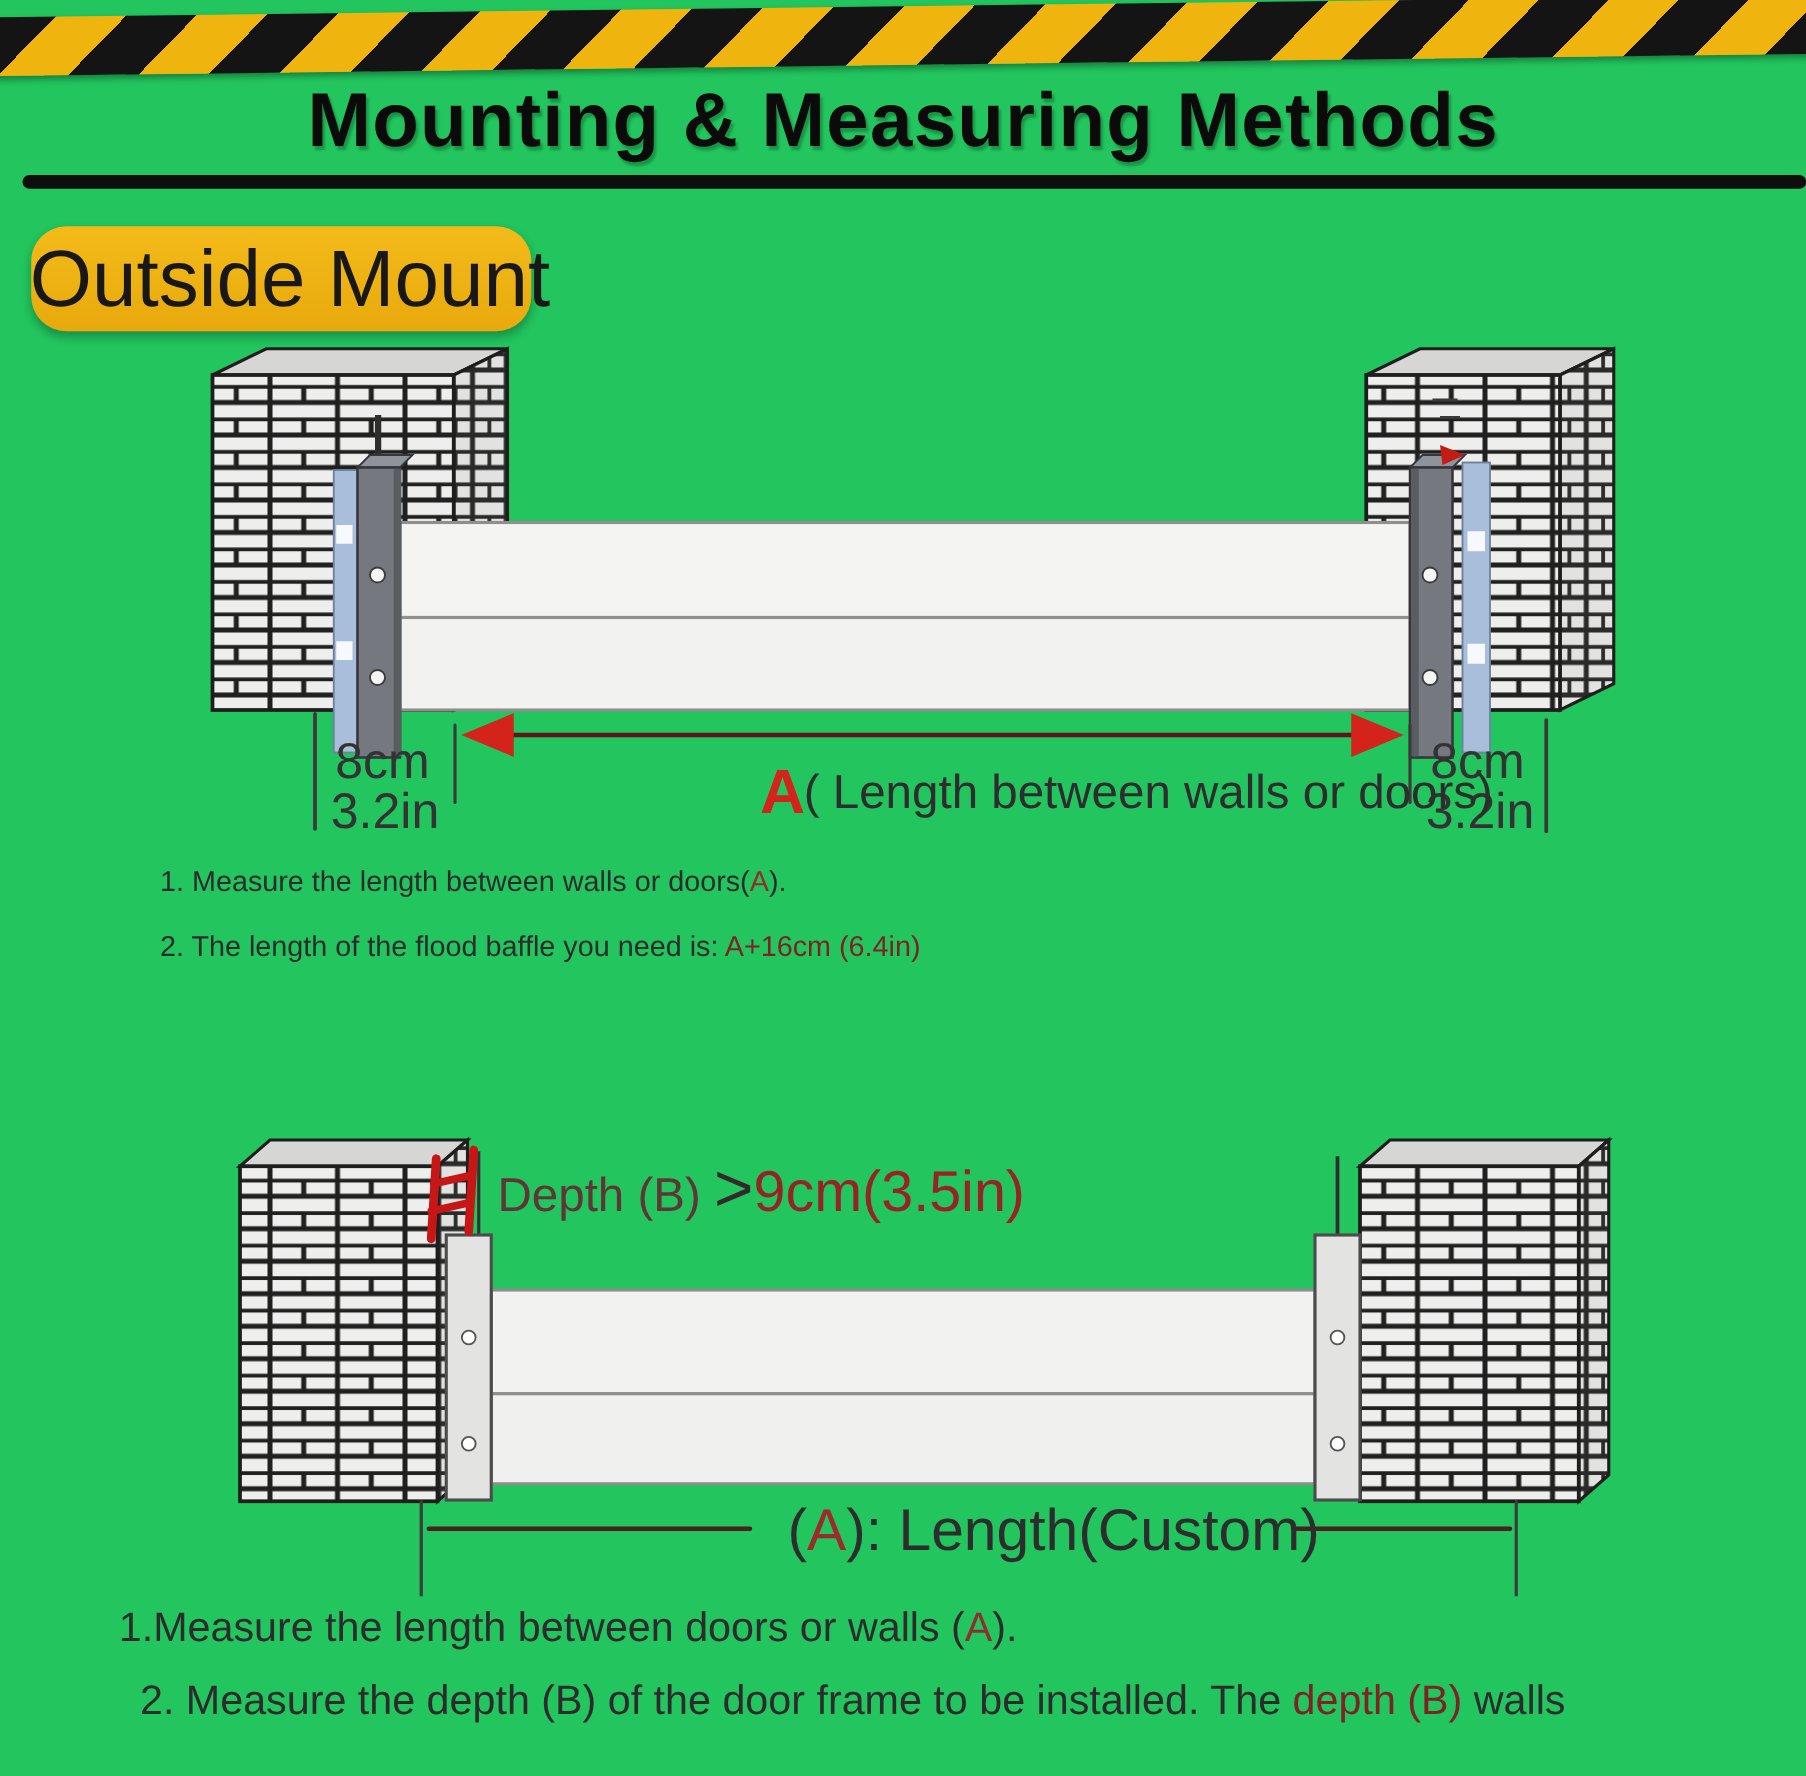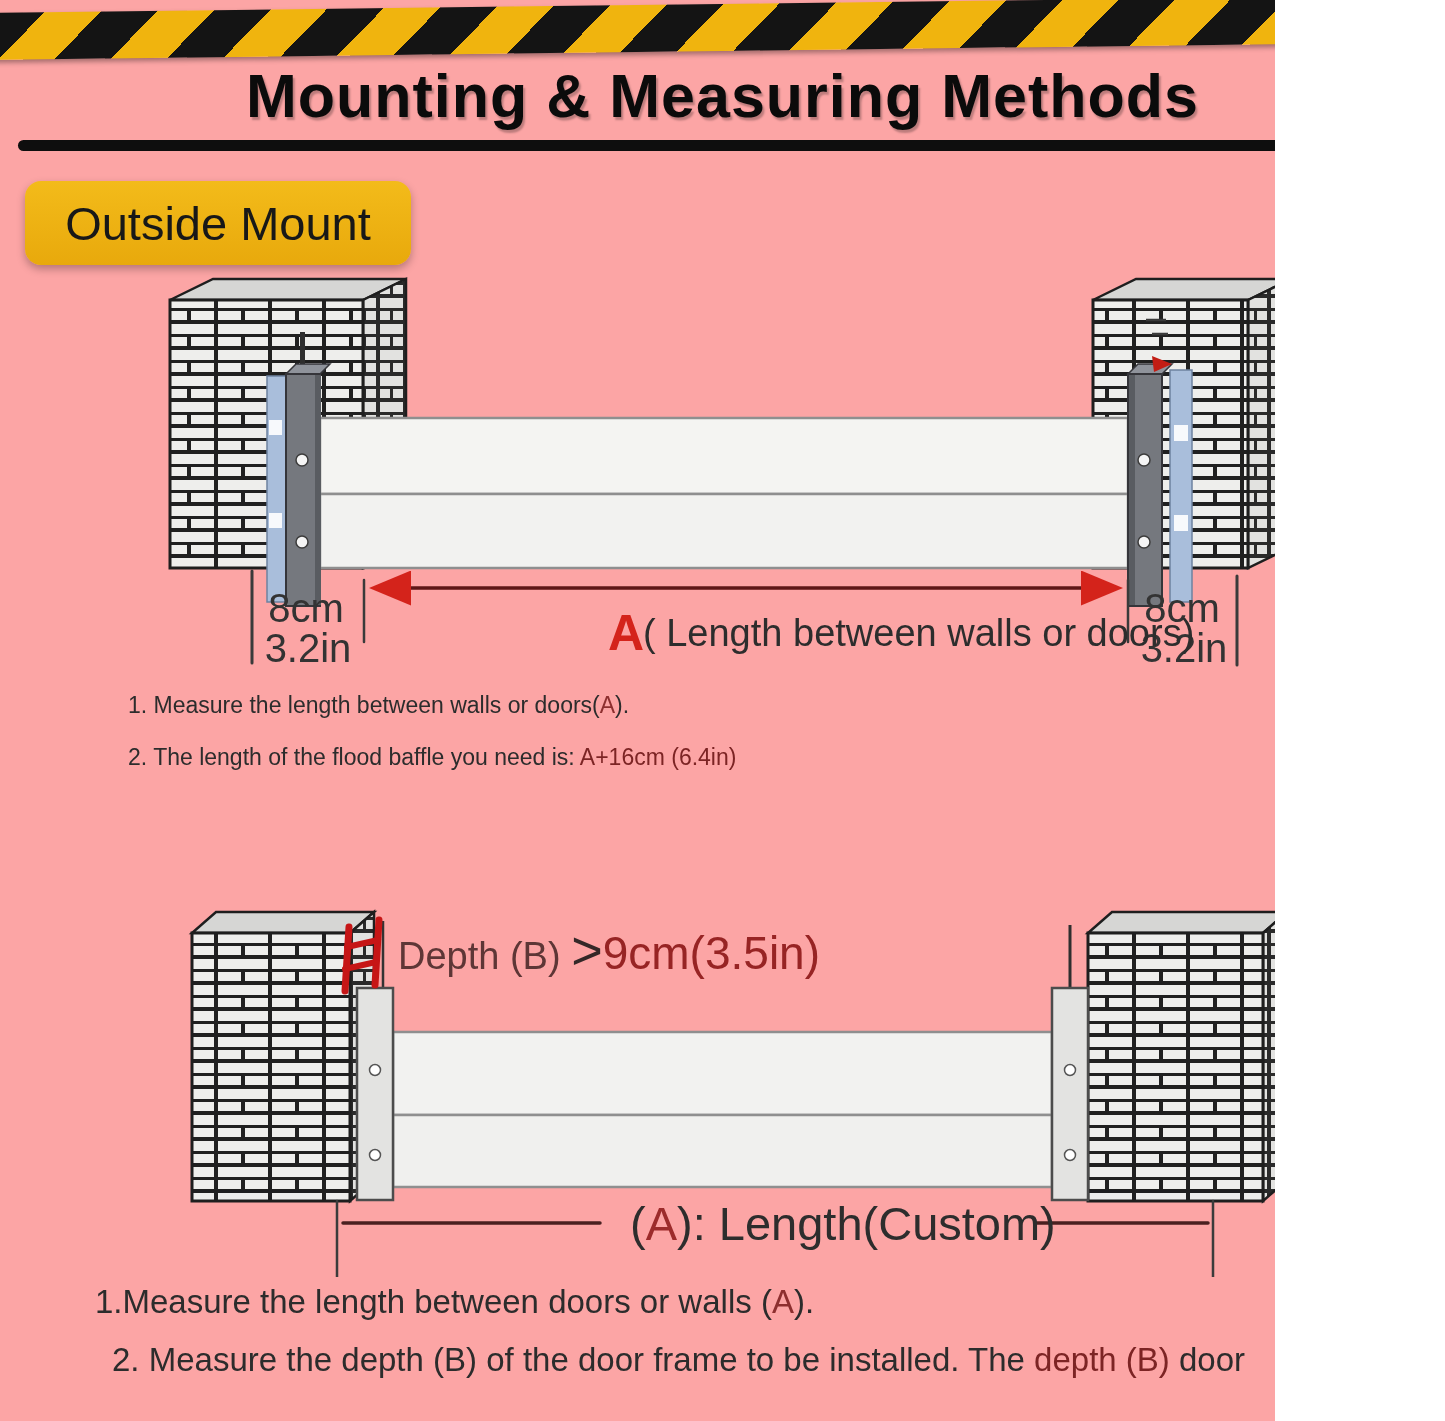--- a/index.html
+++ b/index.html
@@ -1,18 +1,18 @@
 <!DOCTYPE html>
 <html><head>
 <meta charset="utf-8">
 <style>
   html,body{margin:0;padding:0;background:#ffffff;}
   #stage{
-    position:relative;width:1275px;height:1421px;overflow:hidden;
-    background:#fca5a5;font-family:"Liberation Sans",sans-serif;
+    position:relative;width:1445px;height:1421px;overflow:hidden;
+    background:#22c55e;font-family:"Liberation Sans",sans-serif;
   }
   .abs{position:absolute;}
   
   #hazard-band{
     left:-12px;right:-12px;top:5px;height:47px;
     background:repeating-linear-gradient(135deg,#141414 0 40px,#f0b40e 40px 80px);
     transform:rotate(-0.7deg);
     box-shadow:0 3px 5px rgba(0,0,0,.35);
   }
   #page-title{
@@ -22,23 +22,24 @@
     text-shadow:2px 3px 2px rgba(0,0,0,.25);
     white-space:nowrap;
   }
   #title-bar{
     left:18px;top:140px;width:1427px;height:11px;background:#0e0e0e;border-radius:8px;
   }
   
   .badge{
     left:25px;width:386px;display:flex;align-items:center;justify-content:center;
     background:linear-gradient(#f3bb1a,#e8a90c);
-    border-radius:16px;color:#181818;font-size:47px;
+    border-radius:28px;color:#181818;font-size:64px;
     box-shadow:0 4px 8px rgba(0,0,0,.28);
     white-space:nowrap;
+    padding-left:14px;
   }
   #outside-badge{top:181px;height:84px;}
   #inside-badge{top:806px;height:88px;}
   
   .step{white-space:nowrap;color:#2c2c2c;}
   .steps-outside{font-size:23px;}
   .steps-inside{font-size:33px;}
   .red-a{color:#8d2f2f;}
   .red-strong{color:#7c2424;}
   
@@ -194,16 +195,16 @@
     </g>
     <text x="630" y="335" font-size="47">
       <tspan fill="#2d2d2d">(</tspan><tspan fill="#9c2b2b">A</tspan><tspan fill="#2d2d2d">): Length(Custom)</tspan>
     </text>
   </svg>
 
   <div class="abs step steps-inside" style="left:95px;top:1283px">
     <span>1.Measure the length between doors or walls (</span><span class="red-a">A</span><span>).</span>
   </div>
   <div class="abs step steps-inside" style="left:112px;top:1341px">
-    <span>2. Measure the depth (B) of the door frame to be installed. The </span><span class="red-strong">depth (B)</span><span> door</span>
+    <span>2. Measure the depth (B) of the door frame to be installed. The </span><span class="red-strong">depth (B)</span><span> walls</span>
   </div>
 
 </div>
 
 </body></html>

